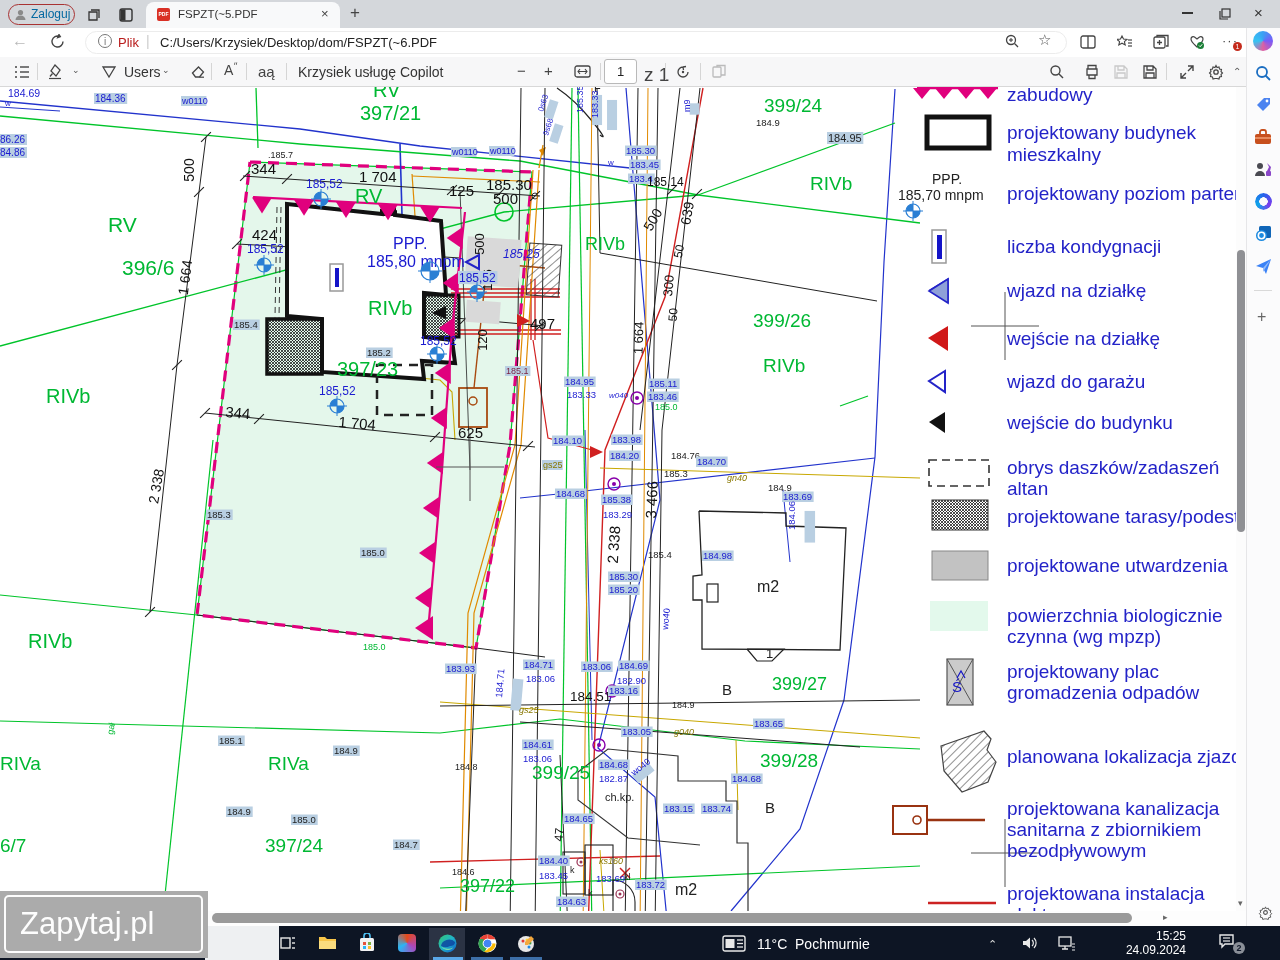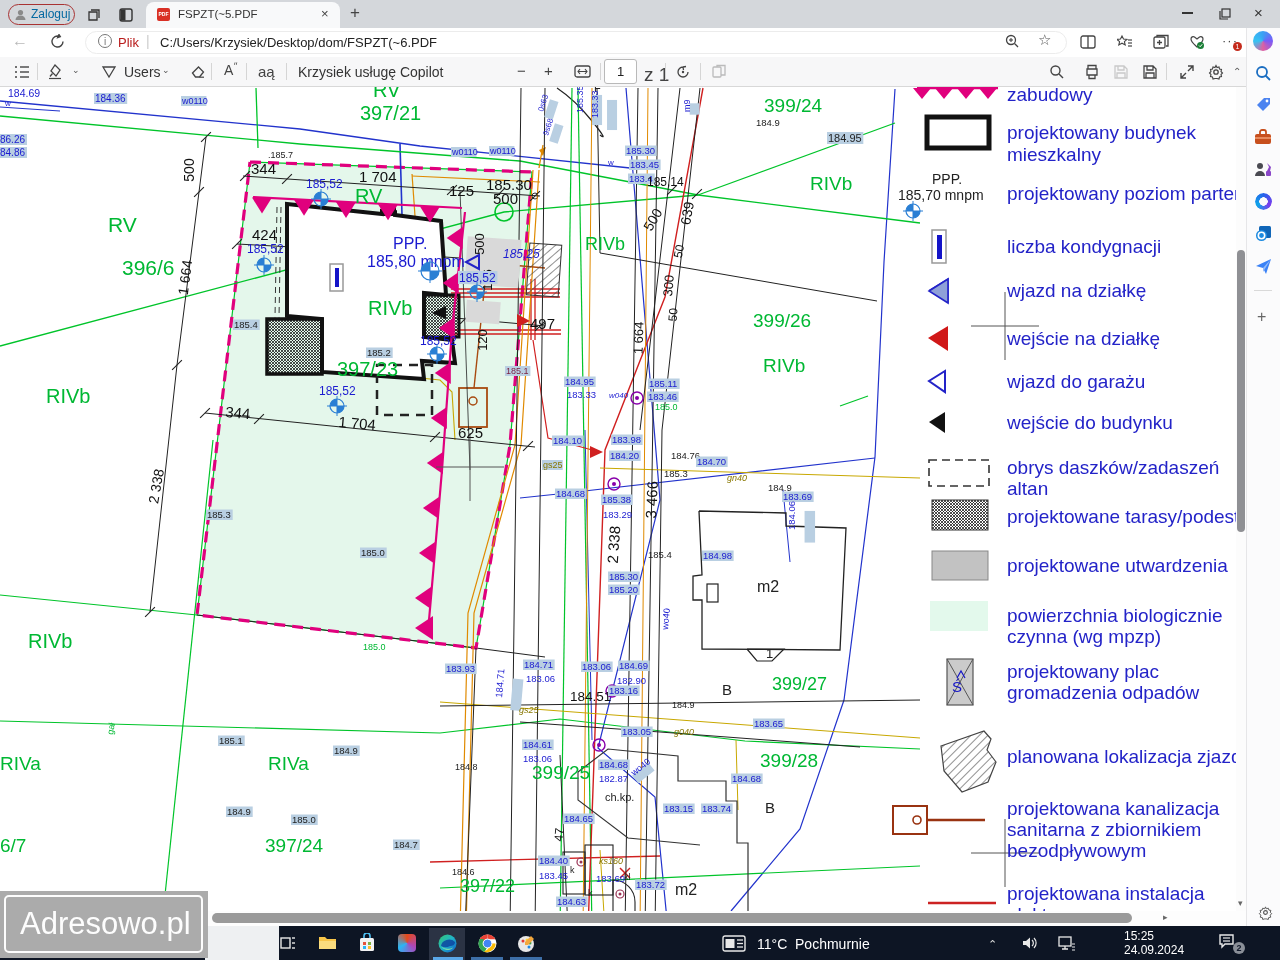--- a/index.html
+++ b/index.html
@@ -744,24 +744,24 @@
 <div class="abs" style="left:988px;top:938px;color:#ddd;font-size:11px">⌃</div>
 <svg class="abs" style="left:1022px;top:936px" width="16" height="14" viewBox="0 0 16 14">
       <path d="M1,5 h3 l4,-3.5 v11 l-4,-3.5 h-3 z" fill="#e8e8e8"></path>
       <path d="M10,4 a4,4 0 0 1 0,6 M12,2 a7,7 0 0 1 0,10" fill="none" stroke="#e8e8e8" stroke-width="1.2"></path>
     </svg>
 <svg class="abs" style="left:1058px;top:936px" width="18" height="15" viewBox="0 0 18 15">
       <rect x="1" y="1" width="12" height="9" fill="none" stroke="#e8e8e8" stroke-width="1.3"></rect>
       <path d="M4,13 h6 M7,10 v3" stroke="#e8e8e8" stroke-width="1.3"></path>
       <path d="M14,8 h3 M14,11 h3 M14,14 h3" stroke="#e8e8e8" stroke-width="1.2"></path>
     </svg>
-<div class="abs" style="left:1124px;top:929px;width:62px;color:#fff;font-size:12px;line-height:14px">15:25<br>24.09.2024</div>
+<div class="abs" style="left:1124px;top:929px;width:62px;color:#fff;font-size:12px;text-align:right;line-height:14px">15:25<br>24.09.2024</div>
 <svg class="abs" style="left:1218px;top:933px" width="20" height="18" viewBox="0 0 20 18">
       <path d="M2,2 h13 v9 h-8 l-3,3 v-3 h-2 z" fill="none" stroke="#e8e8e8" stroke-width="1.4"></path>
       <line x1="5" y1="5" x2="12" y2="5" stroke="#e8e8e8" stroke-width="1.2"></line>
       <line x1="5" y1="8" x2="12" y2="8" stroke="#e8e8e8" stroke-width="1.2"></line>
     </svg>
 <div class="abs" style="left:1233px;top:942px;width:12px;height:12px;border-radius:50%;background:#8a8f98;color:#10182a;font-size:9px;text-align:center;line-height:12px;font-weight:bold">2</div>
 
 <div class="abs" style="left:0px;top:891px;width:208px;height:67px;background:#ababab"></div>
 <div class="abs" style="left:4px;top:895px;width:199px;height:58px;border:2px solid #fdfdfd;border-radius:5px;box-sizing:border-box"></div>
-<div class="abs" style="left:20px;top:906px;font-size:31px;color:#fdfdfd">Adresowo.pl</div>
+<div class="abs" style="left:20px;top:906px;font-size:31px;color:#fdfdfd">Zapytaj.pl</div>
 
 </div>
 </body></html>

